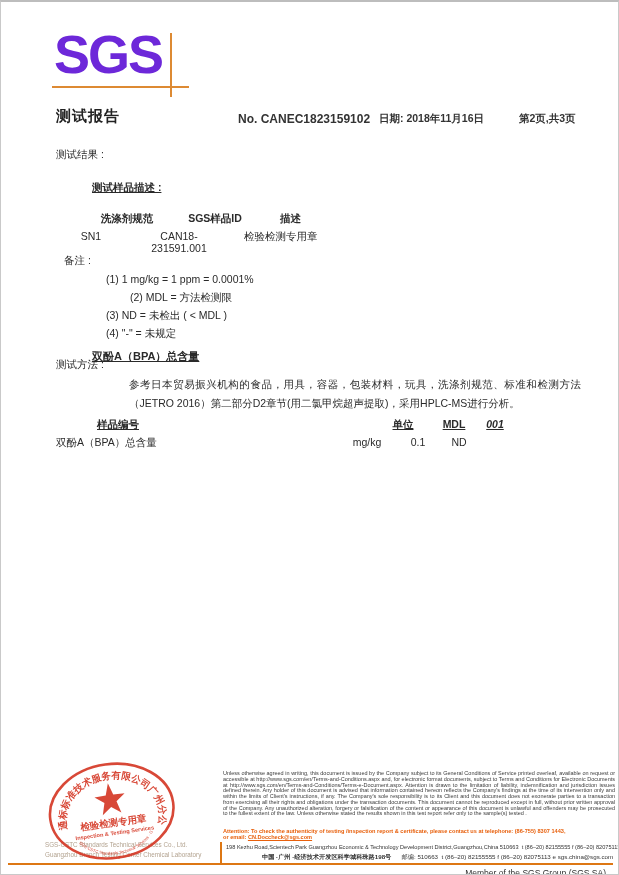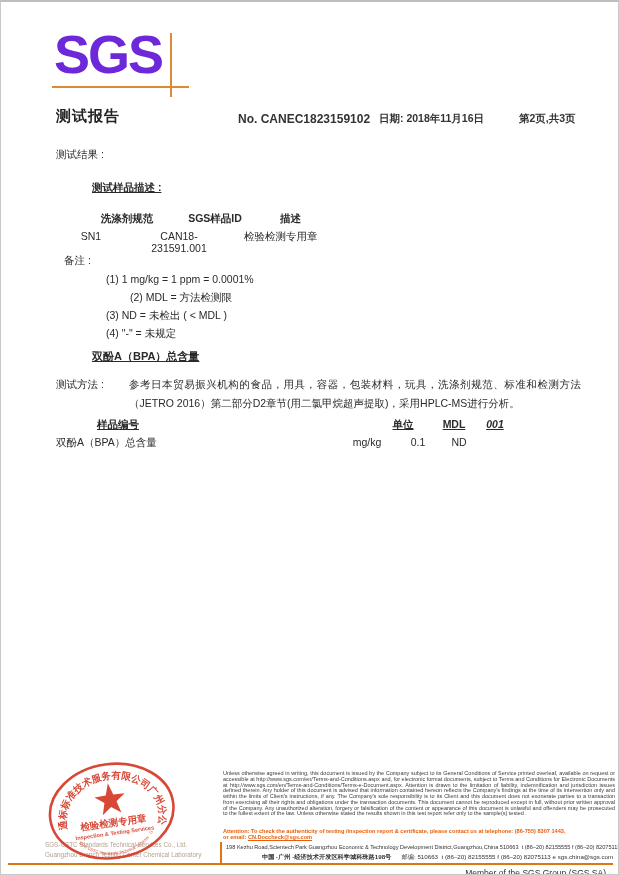--- a/index.html
+++ b/index.html
@@ -71,21 +71,21 @@
   </div>
 
   <div class="abs body-text" style="left:55px; top:252px;margin-left:8px;">备注 :</div>
   <div class="abs body-text" style="left:105px; top:271px;">(1) 1 mg/kg = 1 ppm = 0.0001%</div>
   <div class="abs body-text" style="left:105px; top:289px;margin-left:24px;">(2) MDL = 方法检测限</div>
   <div class="abs body-text" style="left:105px; top:307px;">(3) ND = 未检出 ( &lt; MDL )</div>
   <div class="abs body-text" style="left:105px; top:325px;">(4) "-" = 未规定</div>
 
   <div class="abs body-text bold u" style="left:55px; top:347px; font-size:11px;">双酚A（BPA）总含量</div>
 
-  <div class="abs body-text" style="left:55px; top:376px;">测试方法 :</div>
+  <div class="abs body-text" style="left:55px; top:356px;">测试方法 :</div>
   <div class="abs body-text" style="left:128px; top:373px; width:452px; line-height:19px; text-align:justify;">参考日本贸易振兴机构的食品，用具，容器，包装材料，玩具，洗涤剂规范、标准和检测方法（JETRO 2016）第二部分D2章节(用二氯甲烷超声提取)，采用HPLC-MS进行分析。</div>
 
   <div>
     <div class="abs body-text bold u" style="left:60px; top:416px;">样品编号</div>
     <div class="abs body-text bold u cell-c" style="left:348px; top:416px; width:36px;">单位</div>
     <div class="abs body-text bold u cell-c" style="left:400px; top:416px; width:34px;">MDL</div>
     <div class="abs body-text bold u cell-c" style="left:442px; top:416px; width:32px; font-style:italic;">001</div>
     <div class="abs body-text" style="left:55px; top:434px;">双酚A（BPA）总含量</div>
     <div class="abs body-text cell-c" style="left:348px; top:434px; width:36px;">mg/kg</div>
     <div class="abs body-text cell-c" style="left:400px; top:434px; width:34px;">0.1</div>

